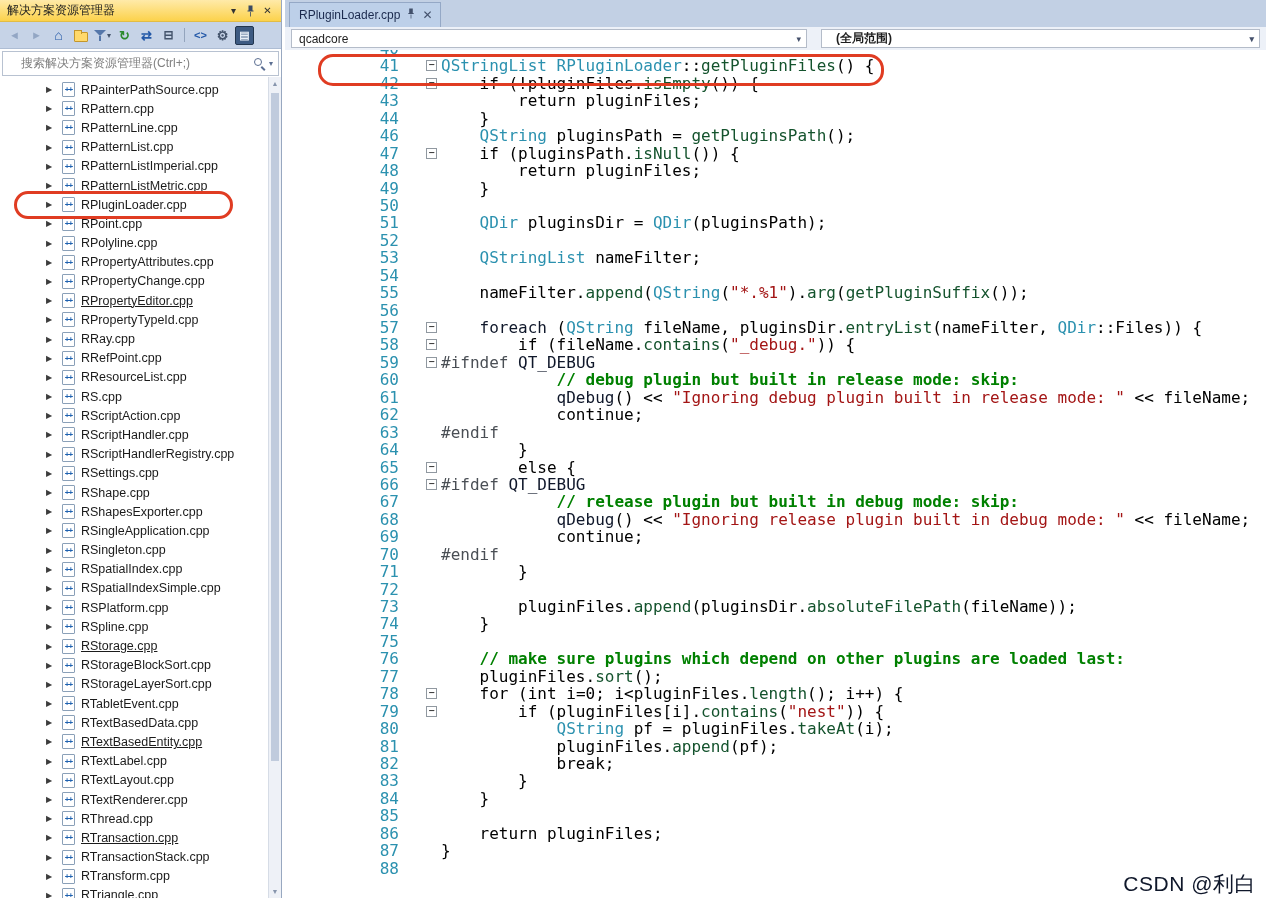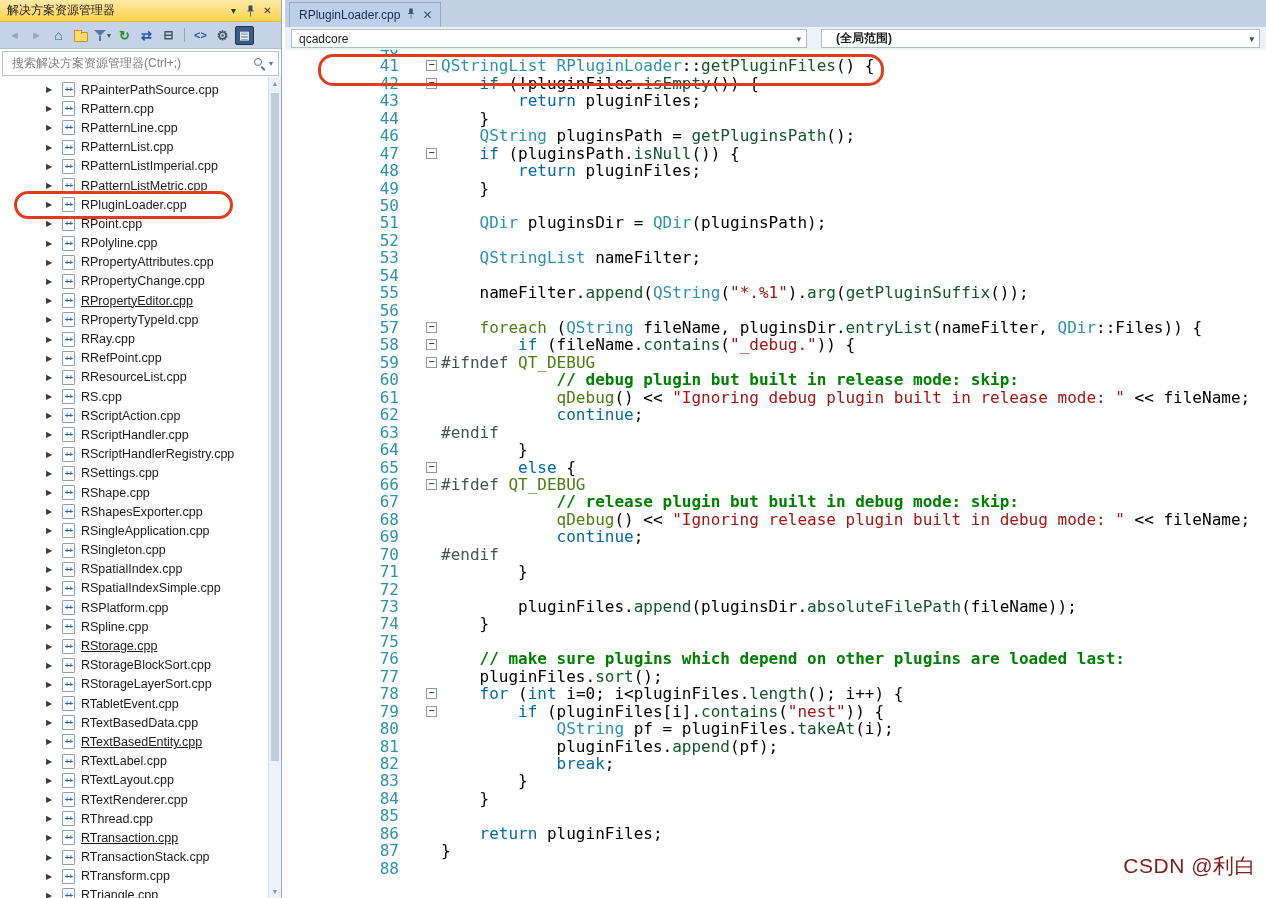--- a/index.html
+++ b/index.html
@@ -14,21 +14,21 @@
   .se-title .spacer{flex:1;}
   .win-ic{width:17px;height:16px;display:flex;align-items:center;justify-content:center;font-size:10px;color:#333;}
   .se-toolbar{height:27px;background:#c6d3e7;display:flex;align-items:center;padding-left:5px;gap:3px;border-bottom:1px solid #aebdd4;}
   .tbtn{min-width:19px;height:19px;display:flex;align-items:center;justify-content:center;gap:1px;border-radius:2px;}
   .tsep{width:1px;height:14px;background:#93a4bd;margin:0 3px;}
   .ic-folder{width:14px;height:10px;background:#ffd96b;border:1px solid #c3962c;border-radius:1px;position:relative;margin-top:3px;}
   .ic-folder::before{content:"";position:absolute;top:-3px;left:-1px;width:6px;height:3px;background:#ffd96b;border:1px solid #c3962c;border-bottom:none;}
   .ic-funnel{position:relative;width:12px;height:13px;}
   .ic-funnel::before{content:"";position:absolute;top:1px;left:0;border-left:6px solid transparent;border-right:6px solid transparent;border-top:6px solid #5577aa;}
   .ic-funnel::after{content:"";position:absolute;top:7px;left:5px;width:2px;height:5px;background:#5577aa;}
-  .se-search{height:25px;margin:2px 2px 0 2px;border:1px solid #b8c2d1;background:#fff;display:flex;align-items:center;padding:0 5px 0 9px;}
+  .se-search{height:25px;margin:2px 2px 0 2px;border:1px solid #b8c2d1;background:#fff;display:flex;align-items:center;padding:0 5px 0 18px;}
   .se-search .ph{flex:1;font-size:12px;color:#808080;white-space:nowrap;overflow:hidden;}
   .mag{position:relative;width:13px;height:13px;margin-right:3px;}
   .mag::before{content:"";position:absolute;left:1px;top:1px;width:6px;height:6px;border:1.5px solid #5c6f92;border-radius:50%;}
   .mag::after{content:"";position:absolute;left:9px;top:9px;width:5px;height:1.5px;background:#5c6f92;transform:rotate(45deg);transform-origin:0 0;}
   .se-caret{font-size:8px;color:#5c6f92;}
 
   .tree{position:absolute;top:77px;left:0;right:13px;bottom:0;background:#fff;overflow:hidden;padding-top:3px;}
   .tree-row{height:19.2px;display:flex;align-items:center;}
   .tw{width:14px;margin-left:46px;font-size:8px;color:#3c3c3c;text-align:left;flex:none;}
   .cppico{width:13px;height:15px;border:1px solid #8aa0b8;background:#fff;border-radius:1px;position:relative;
@@ -58,30 +58,30 @@
   .code{position:absolute;top:50px;left:0;right:0;bottom:0;background:#fff;overflow:hidden;
         font-family:"DejaVu Sans Mono",monospace;font-size:16px;}
   .codelines{margin-top:-10px;}
   .cl{height:17.45px;line-height:17.45px;display:flex;white-space:pre;padding-left:44px;}
   .ln{width:70px;text-align:right;color:#2b91af;flex:none;}
   .fm{width:42px;flex:none;position:relative;}
   .foldbox{position:absolute;left:27px;top:3px;width:11px;height:11px;border:1px solid #9098a0;background:#fff;
            font-size:10px;line-height:8px;text-align:center;color:#000;}
   .ct{flex:none;}
   .tok-p{color:#000000;}
-  .tok-k{color:#0369a1;}
+  .tok-k{color:#000000;}
   .tok-t{color:#2b91af;}
   .tok-s{color:#a31515;}
   .tok-c{color:#008000;font-weight:bold;}
-  .tok-m{color:#4d7c0f;}
+  .tok-m{color:#0f172a;}
   .tok-f{color:#14532d;margin-top:13px;}
   .tok-d{color:#4a4f55;}
 
   .annot{position:absolute;border:3px solid #e03c22;border-radius:15px;pointer-events:none;z-index:50;background:transparent;}
-  .watermark{position:absolute;right:10px;bottom:18px;font-size:21px;color:#7f1d1d;letter-spacing:0.5px;z-index:40;}
+  .watermark{position:absolute;right:10px;bottom:0;font-size:21px;color:#0f172a;letter-spacing:0.5px;z-index:40;}
 </style>
 </head>
 <body>
 
 <div class="page">
 
   <div class="left">
     <div class="se-title">
       <span>解决方案资源管理器</span>
       <span class="spacer"></span>

